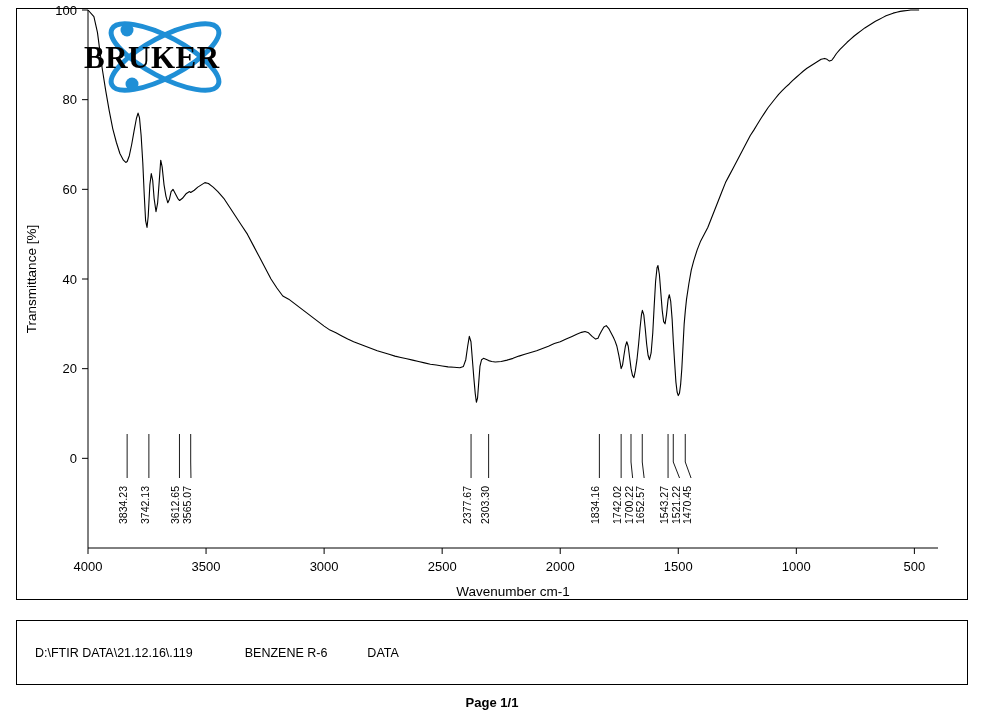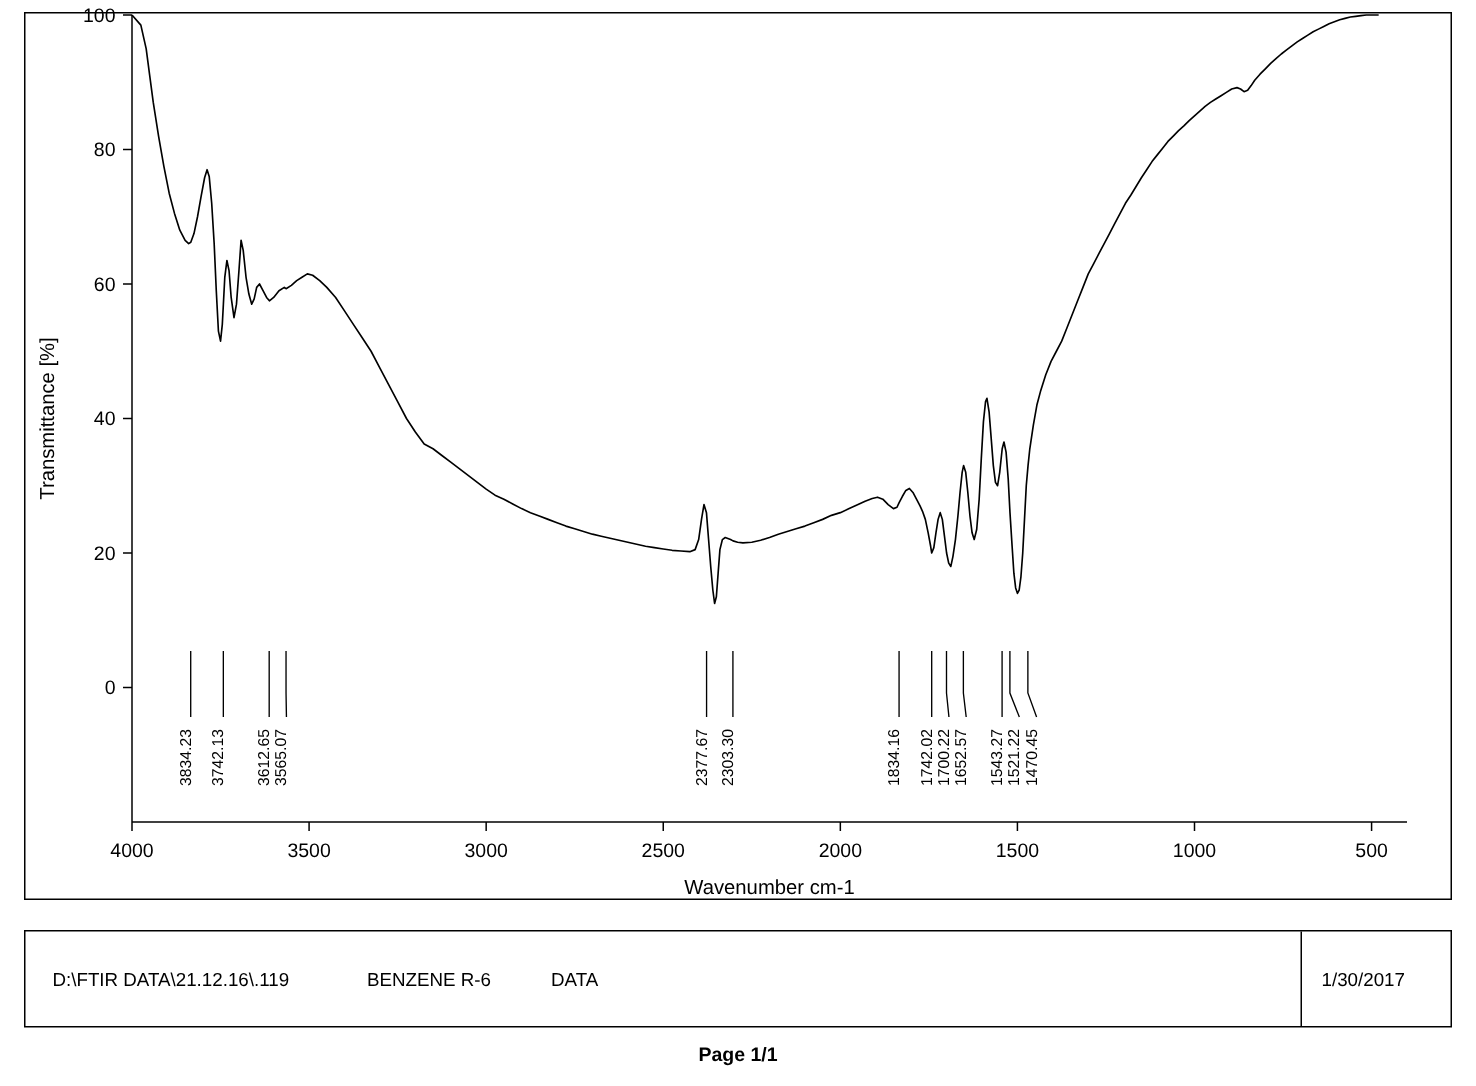--- a/index.html
+++ b/index.html
@@ -175,26 +175,36 @@
         <text x="644.1341666666666" y="486" class="peak-label" text-anchor="end" transform="rotate(-90 644.13 486)">1652.57</text>
         <path d="M 668.06 434 L 668.06 462 L 668.06 478" fill="none" stroke="#000" stroke-width="0.9"></path>
         <text x="668.0612500000001" y="486" class="peak-label" text-anchor="end" transform="rotate(-90 668.06 486)">1543.27</text>
         <path d="M 673.27 434 L 673.27 462 L 679.56 478" fill="none" stroke="#000" stroke-width="0.9"></path>
         <text x="679.5612500000001" y="486" class="peak-label" text-anchor="end" transform="rotate(-90 679.56 486)">1521.22</text>
         <path d="M 685.25 434 L 685.25 462 L 691.06 478" fill="none" stroke="#000" stroke-width="0.9"></path>
         <text x="691.0612500000001" y="486" class="peak-label" text-anchor="end" transform="rotate(-90 691.06 486)">1470.45</text>
       </g>
     </svg>
 
+  <div id="bruker-logo">
+    <svg viewBox="0 0 170 90" width="170" height="90">
+      <g>
+        <ellipse cx="83" cy="45" rx="60" ry="20" fill="none" stroke="#1f8fd6" stroke-width="5" transform="rotate(28 83 45)"></ellipse>
+        <ellipse cx="83" cy="45" rx="60" ry="20" fill="none" stroke="#1f8fd6" stroke-width="5" transform="rotate(-28 83 45)"></ellipse>
+        <circle cx="45" cy="18" r="6.5" fill="#1f8fd6"></circle>
+        <circle cx="50" cy="72" r="6.5" fill="#1f8fd6"></circle>
+      </g>
+      <text x="2" y="56" font-family="Liberation Serif, serif" font-size="31" font-weight="bold" fill="#000" letter-spacing="0.5">BRUKER</text>
+    </svg>
+  </div>
 </div>
 
 <div id="footer-box">
   <div id="footer-left">
     <span class="seg">D:\FTIR DATA\21.12.16\.119</span>
     <span class="gap1"></span>
     <span class="seg">BENZENE R-6</span>
     <span class="gap2"></span>
     <span class="seg">DATA</span>
   </div>
-  <div id="footer-right">1/30/2017</div>
 </div>
 
 <div id="page-label">Page 1/1</div>
 
 </body></html>

